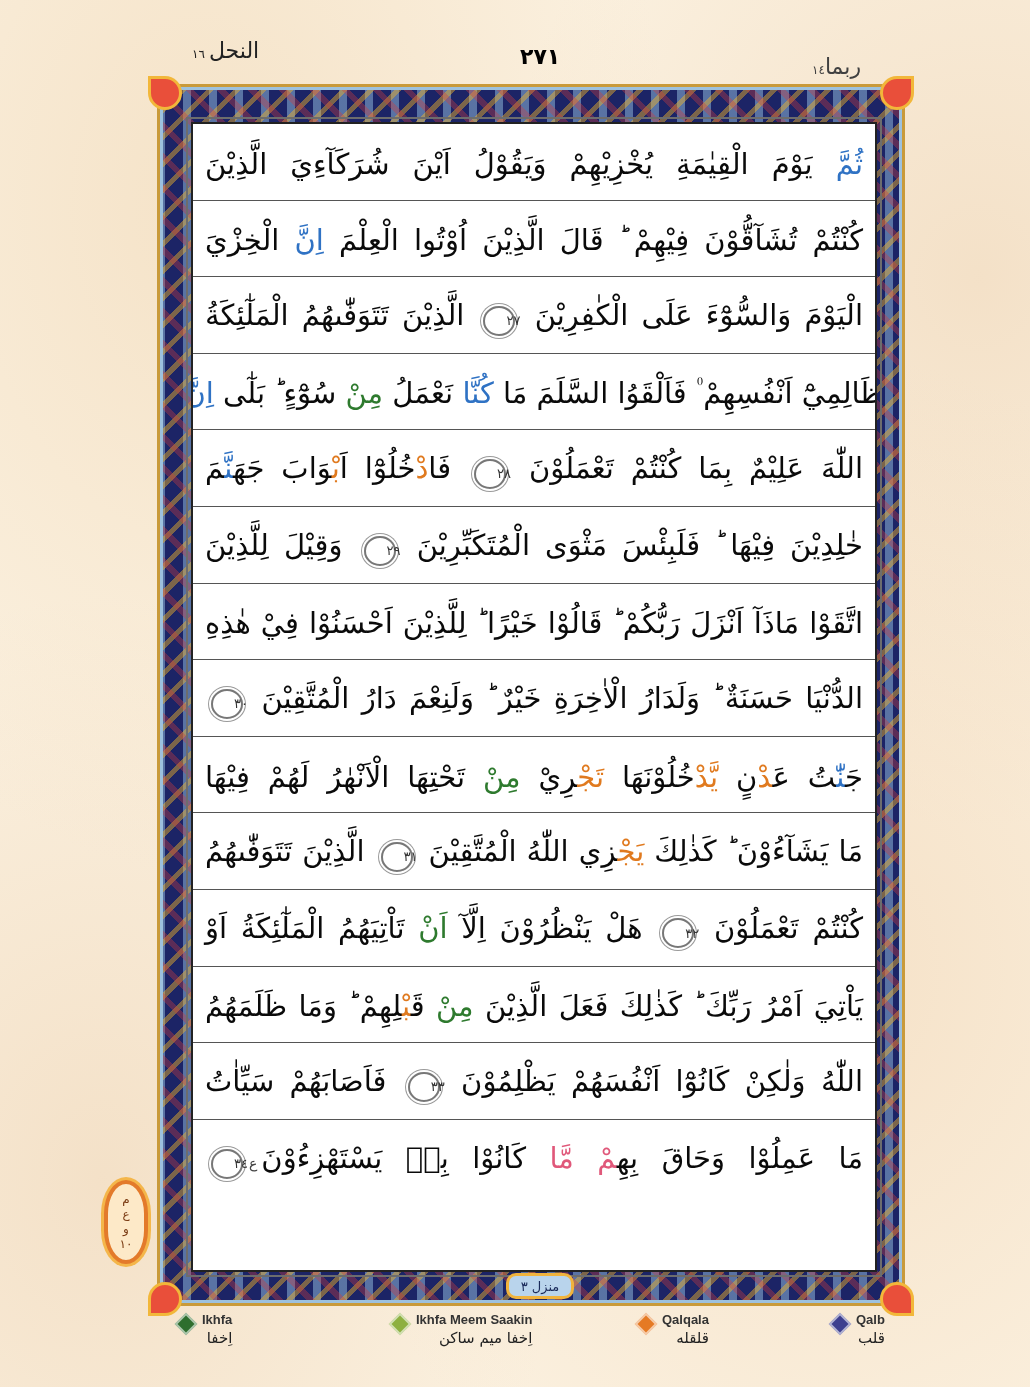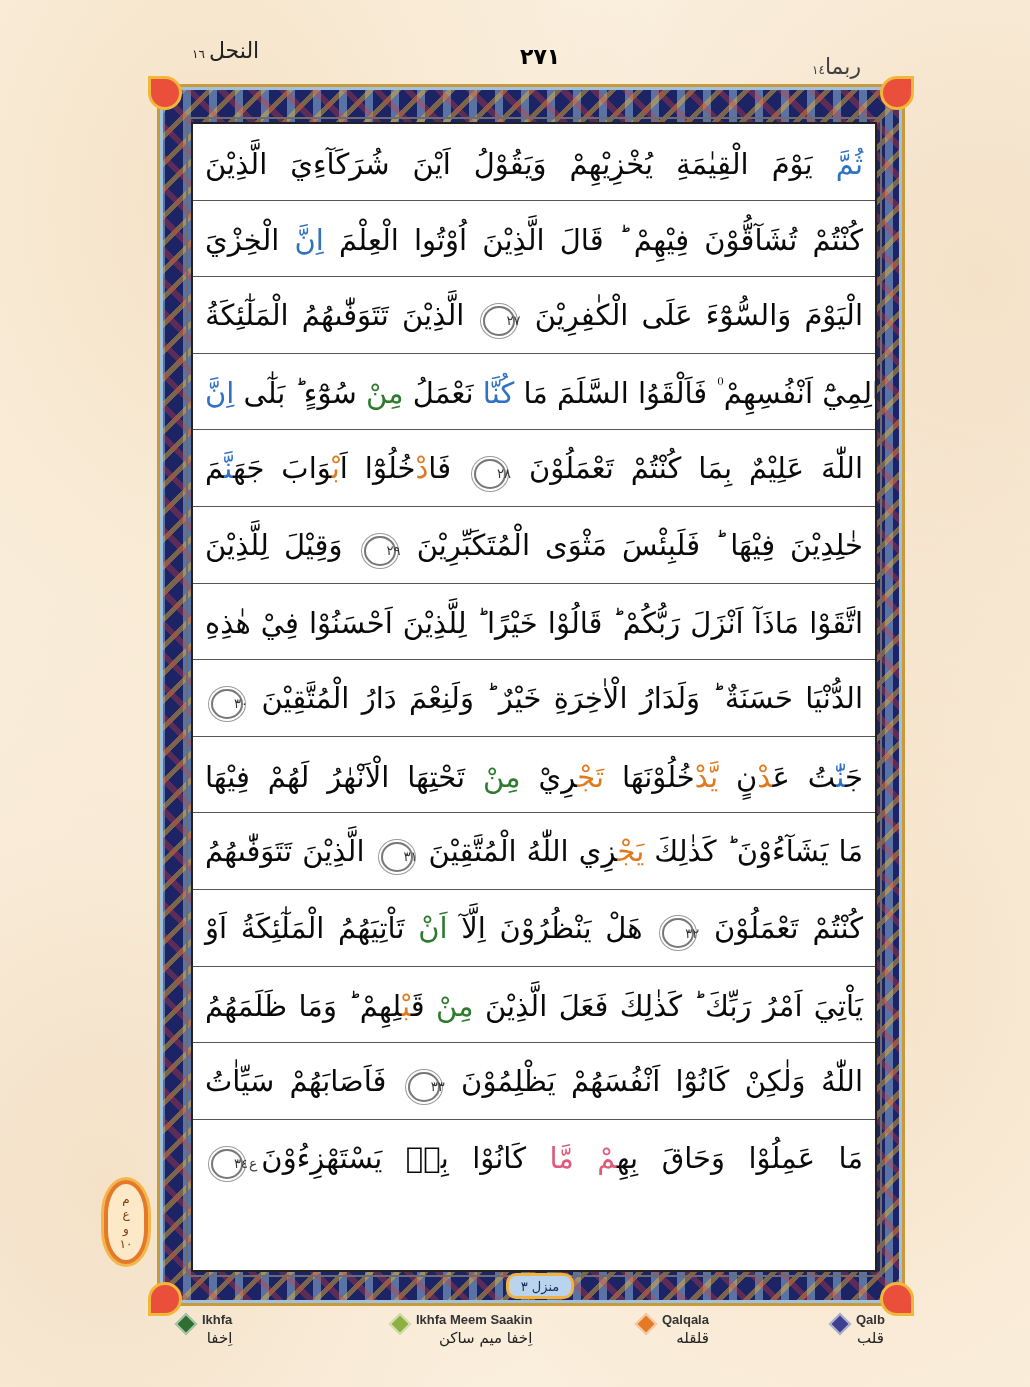--- a/index.html
+++ b/index.html
@@ -46,21 +46,21 @@
 
   .text-box {
     position: absolute; left: 191px; top: 122px; width: 686px; height: 1150px;
     background: #ffffff;
     border: 2px solid #222;
     outline: 2px solid #6d6d6d; outline-offset: 3px;
   }
   .line {
     height: 76.6px;
     border-bottom: 1.5px solid #555;
-    display: flex; align-items: center; justify-content: flex-end;
+    display: flex; align-items: center; justify-content: center;
     direction: rtl;
     padding: 4px 12px 0 12px;
     font-family: "DejaVu Serif", serif;
     font-size: 29px;
     white-space: nowrap;
     overflow: hidden;
     color: #0a0a0a;
     text-align: justify;
   }
   .line:last-child { border-bottom: none; }
@@ -179,21 +179,21 @@
   <span>ع</span>
   <span>و</span>
   <span>١٠</span>
 </div>
 
 <div class="manzil">
   <span>منزل ٣</span>
 </div>
 
 <div class="legend">
-  <div class="legend-item" style="left:832px; top:2px;text-align:center;">
+  <div class="legend-item" style="left:832px; top:2px;">
     <span class="legend-diamond" style="background:#3d3f8f;"></span>
     <div class="legend-labels">
       <span class="legend-en">Qalb</span>
       <span class="legend-ur">قلب</span>
     </div>
   </div>
   <div class="legend-item" style="left:638px; top:2px;">
     <span class="legend-diamond" style="background:#e57a24;"></span>
     <div class="legend-labels">
       <span class="legend-en">Qalqala</span>

